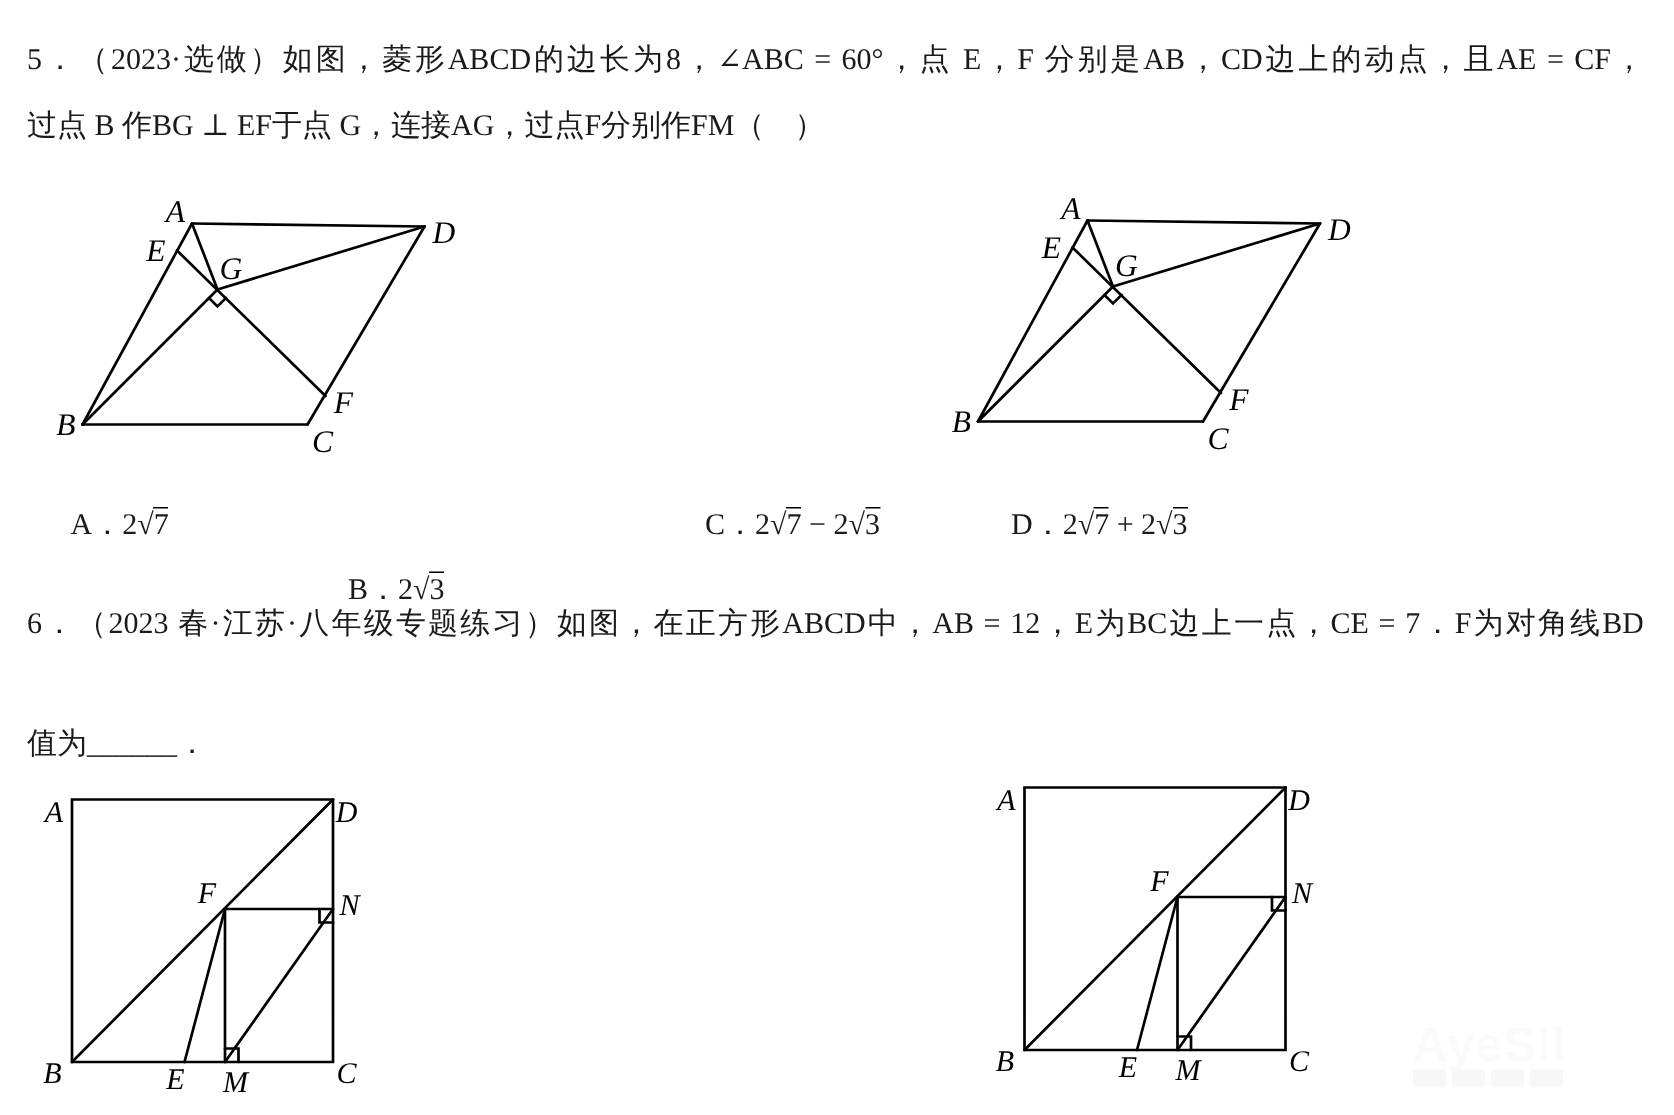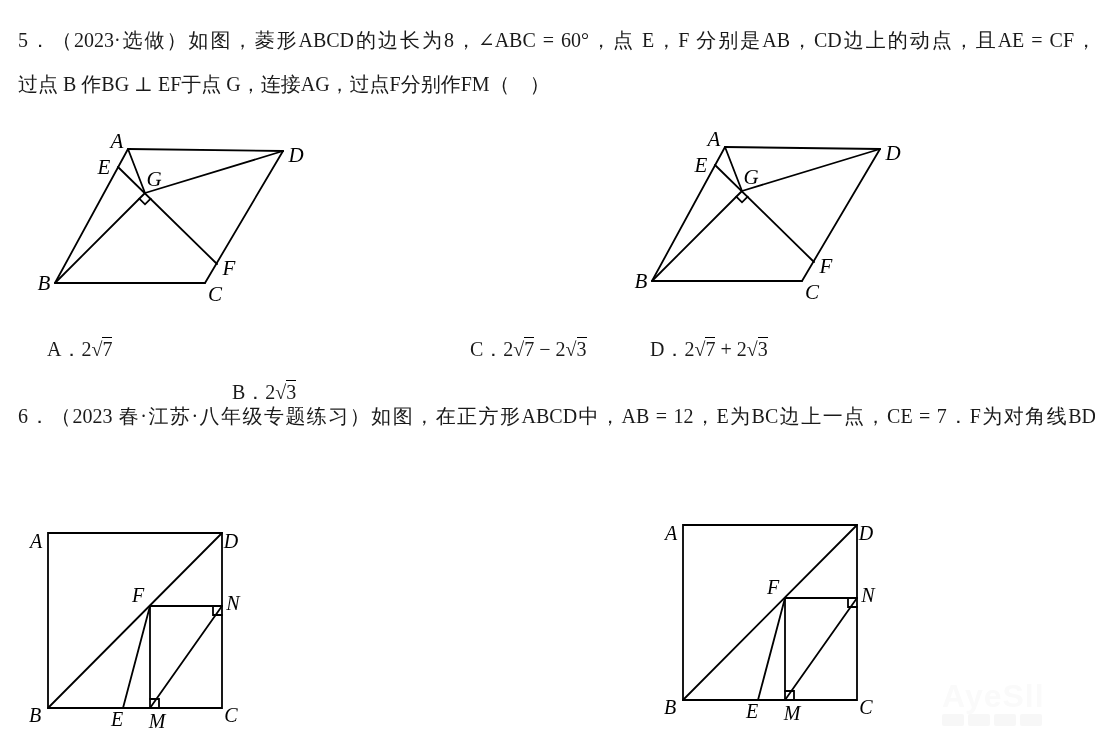--- a/index.html
+++ b/index.html
@@ -76,23 +76,24 @@
     <text x="126" y="63">G</text>
     <text x="268" y="39">D</text>
     <text x="16" y="167">B</text>
     <text x="187" y="178">C</text>
     <text x="201" y="152">F</text>
   </svg>
 
   <span class="opt" style="left:47px;">A．2√<span class="rad">7</span></span>
   <span class="opt" style="left:232px;margin-top:43px;">B．2√<span class="rad">3</span></span>
   <span class="opt" style="left:434px;margin-left:36px;">C．2√<span class="rad">7</span> − 2√<span class="rad">3</span></span>
-  <span class="opt" style="left:650px;">D．2√<span class="rad">7</span> + 2√<span class="rad">3</span></span>
+  <span class="opt" style="left:674px;">D．2√<span class="rad">7</span> + 2√<span class="rad">3</span></span>
 
   <div class="tline just" style="top:402px;">6．（2023 春·江苏·八年级专题练习）如图，在正方形ABCD中，AB = 12，E为BC边上一点，CE = 7．F为对角线BD</div>
+  <div class="tline" style="top:482px;">值为______．</div>
 
   <svg class="fig6" style="left:20px;top:518px;" width="235" height="215" viewBox="0 0 235 215">
     <polygon points="28,15 202,15 202,190 28,190"></polygon>
     <line x1="28" y1="190" x2="202" y2="15"></line>
     <line x1="130" y1="88" x2="130" y2="190"></line>
     <line x1="130" y1="88" x2="202" y2="88"></line>
     <line x1="103" y1="190" x2="130" y2="88"></line>
     <line x1="130" y1="190" x2="202" y2="88"></line>
     <path d="M139,190 L139,181 L130,181"></path>
     <path d="M193,88 L193,97 L202,97"></path>

